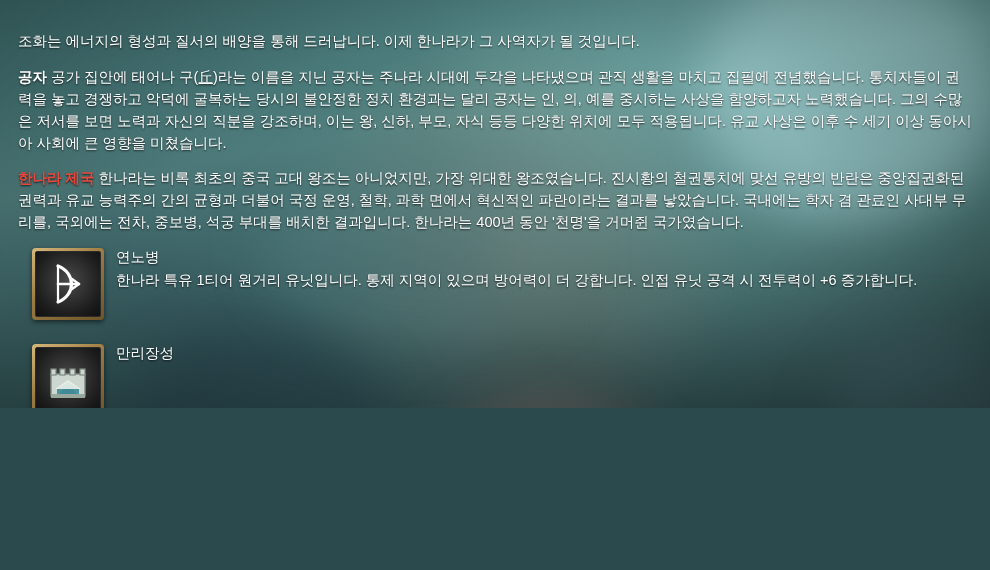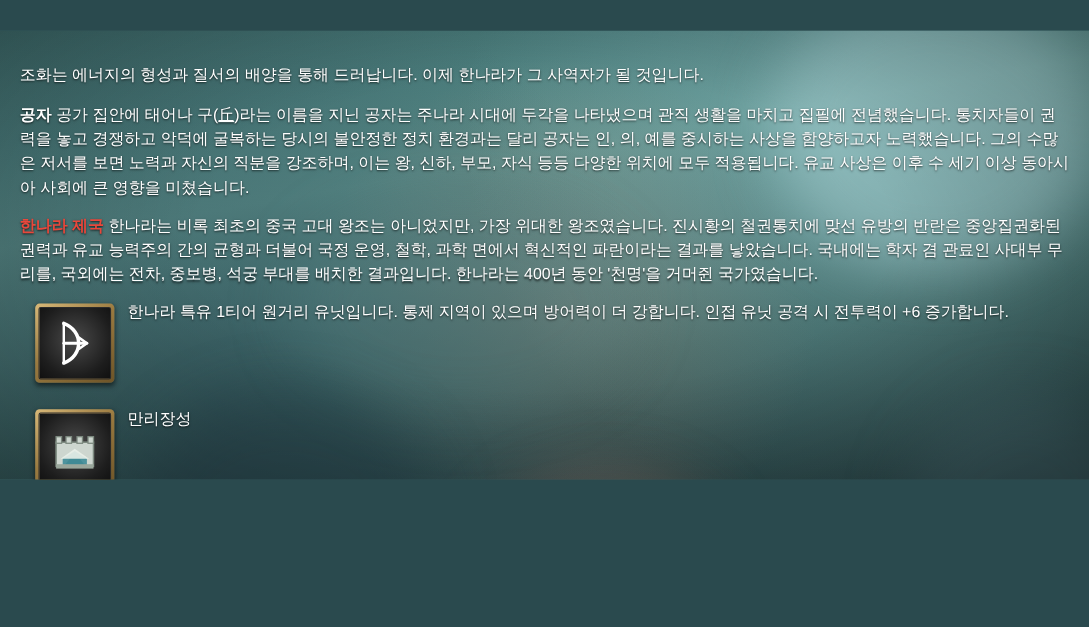--- a/index.html
+++ b/index.html
@@ -17,21 +17,20 @@
     position: relative;
     width: 990px;
     height: 408px;
     overflow: hidden;
     
     background:
       radial-gradient(circle at 78% 22%, rgba(150,200,205,0.35) 0%, rgba(150,200,205,0) 42%),
       radial-gradient(circle at 20% 85%, rgba(40,70,80,0.55) 0%, rgba(40,70,80,0) 48%),
       radial-gradient(circle at 52% 62%, rgba(190,140,120,0.25) 0%, rgba(190,140,120,0) 40%),
       linear-gradient(170deg, #3e6b6b 0%, #4b7d7c 18%, #5c8f8b 34%, #4d7b79 52%, #3b6361 68%, #2f4f50 84%, #263f42 100%);
-    margin-top: 28px;
   }
   
   .blob {
     position: absolute;
     border-radius: 50%;
     filter: blur(26px);
     pointer-events: none;
   }
   .b1 { left: 700px; top: -40px; width: 300px; height: 260px; background: rgba(185,225,228,0.40); }
   .b2 { left: 430px; top: 400px; width: 240px; height: 190px; background: rgba(175,120,105,0.33); }
@@ -186,20 +185,21 @@
           <div class="icon-inner">
             <svg width="46" height="46" viewBox="0 0 46 46" aria-hidden="true">
               <path d="M13 5 C31 12, 31 34, 13 41" fill="none" stroke="#ffffff" stroke-width="3.2" stroke-linecap="round"></path>
               <path d="M13 5 L13 41" fill="none" stroke="#ffffff" stroke-width="2.2" stroke-linecap="round"></path>
               <path d="M13 23 L34 23" fill="none" stroke="#ffffff" stroke-width="2.6" stroke-linecap="round"></path>
               <path d="M27 18 L34 23 L27 28" fill="none" stroke="#ffffff" stroke-width="2.4" stroke-linejoin="round" stroke-linecap="round"></path>
             </svg>
           </div>
         </div>
         <div class="entry-text">
+          <div class="entry-title">연노병</div>
           <div class="entry-desc">한나라 특유 1티어 원거리 유닛입니다. 통제 지역이 있으며 방어력이 더 강합니다. 인접 유닛 공격 시 전투력이 +6 증가합니다.</div>
         </div>
       </div>
 
 
       <div class="entry">
         <div class="icon-frame">
           <div class="icon-inner">
             <svg width="48" height="48" viewBox="0 0 48 48" aria-hidden="true">
               <rect x="7" y="18" width="34" height="22" fill="#cdd6cf" stroke="#7d8a80" stroke-width="1.4"></rect>

